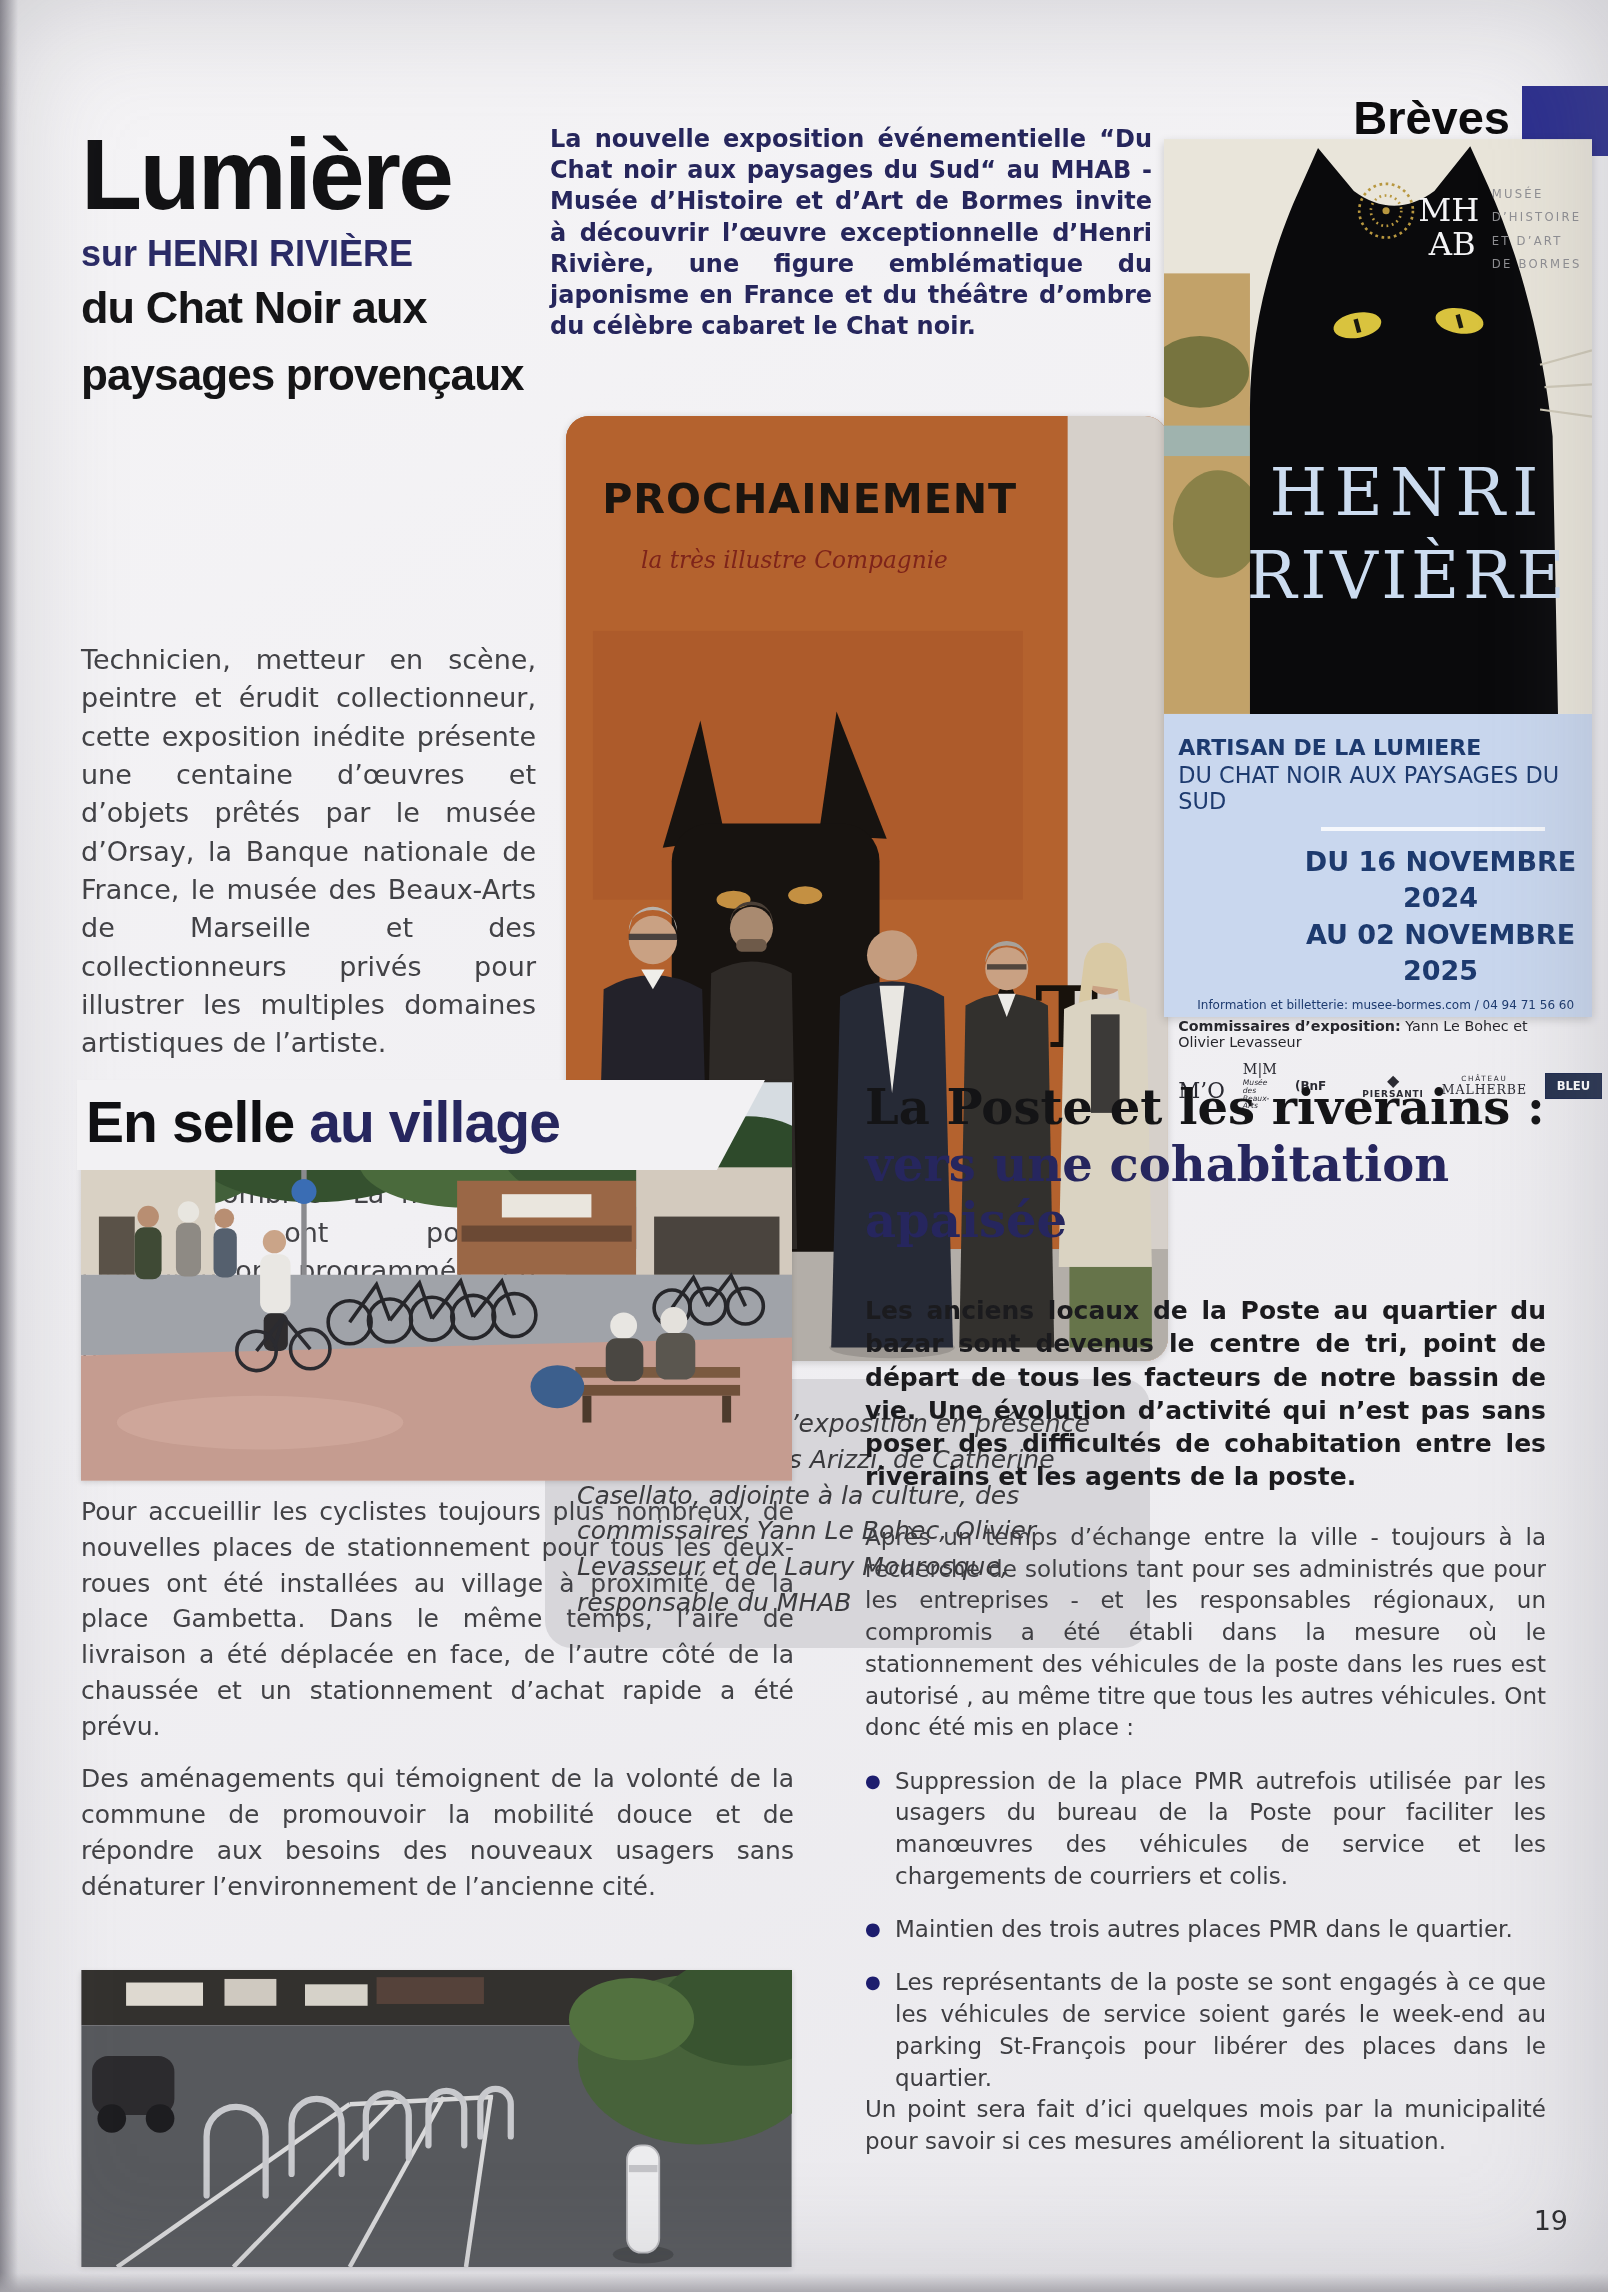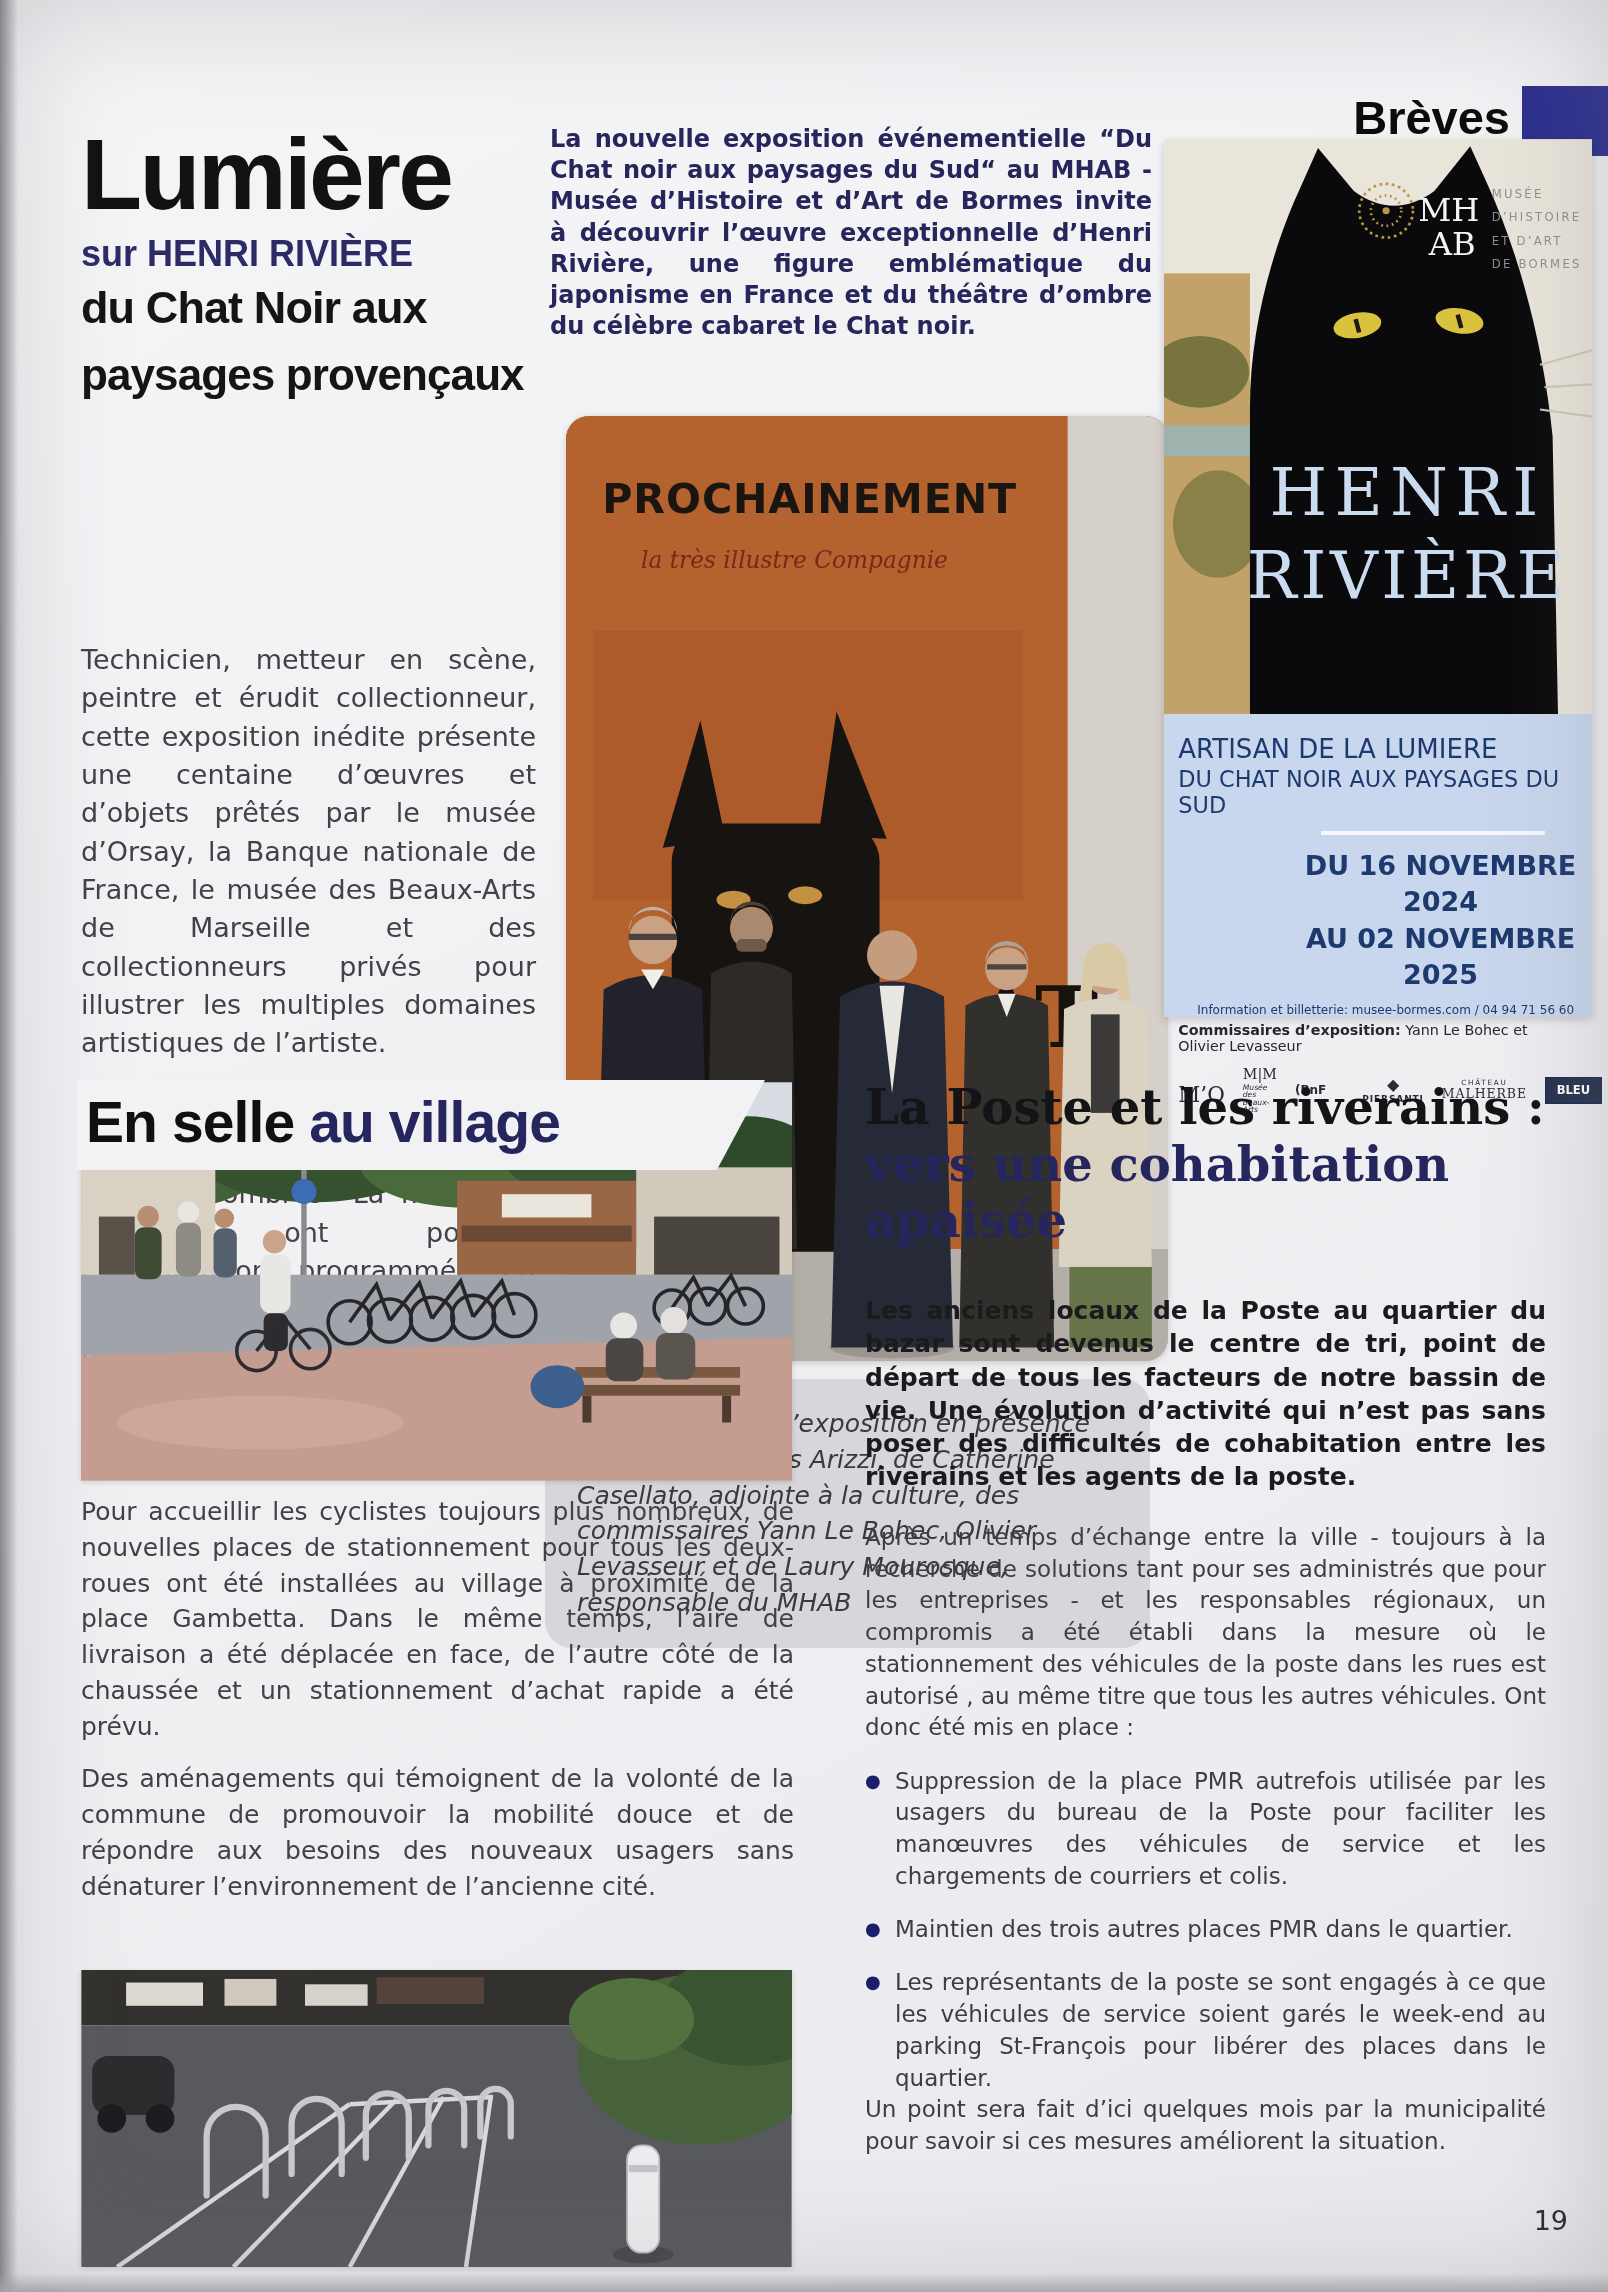--- a/index.html
+++ b/index.html
@@ -44,21 +44,21 @@
   .caption { left:545px; top:1379px; width:605px; box-sizing:border-box;
     padding:27px 32px; border-radius:27px; background:#d7d6da; font-style:italic;
     font-size:25px; line-height:1.43; color:#3a3a3d; }
 
   
   .poster { left:1164px; top:139px; width:428px; height:878px;
     box-shadow:0 2.7px 9px rgba(0,0,0,.18); }
   .poster-art { width:428px; height:575px; display:block; }
   .poster-blue { width:428px; height:303px; background:#c9d7ee; box-sizing:border-box;
     padding:21.5px 14.3px 0 14.3px; color:#1d3a6e; }
-  .poster-headline { font-size:26px; font-weight:400; letter-spacing:0; line-height:1.05; }
+  .poster-headline { font-size:22px; font-weight:700; letter-spacing:0; line-height:1.05; }
   .poster-subhead { font-size:22.4px; font-weight:500; margin-top:3.6px; }
   .poster-divider { margin:12.5px 0 0 143px; width:224px; height:4.5px; background:#f6f8fc; }
   .poster-dates { margin:12.5px 0 0 125px; text-align:center; font-size:27px;
     font-weight:700; line-height:1.35; }
   .poster-info { margin-top:9px; text-align:right; font-size:12px; padding-right:3.6px; }
   .poster-commissioners { margin-top:5.4px; font-size:14.3px; color:#26262c; }
   .poster-commissioners b { font-weight:bold; }
   .logo-row { margin-top:12.5px; display:flex; align-items:center; gap:18px;
     color:#2b2b33; }
   .lg-stack { display:flex; flex-direction:column; align-items:center; line-height:1; }

